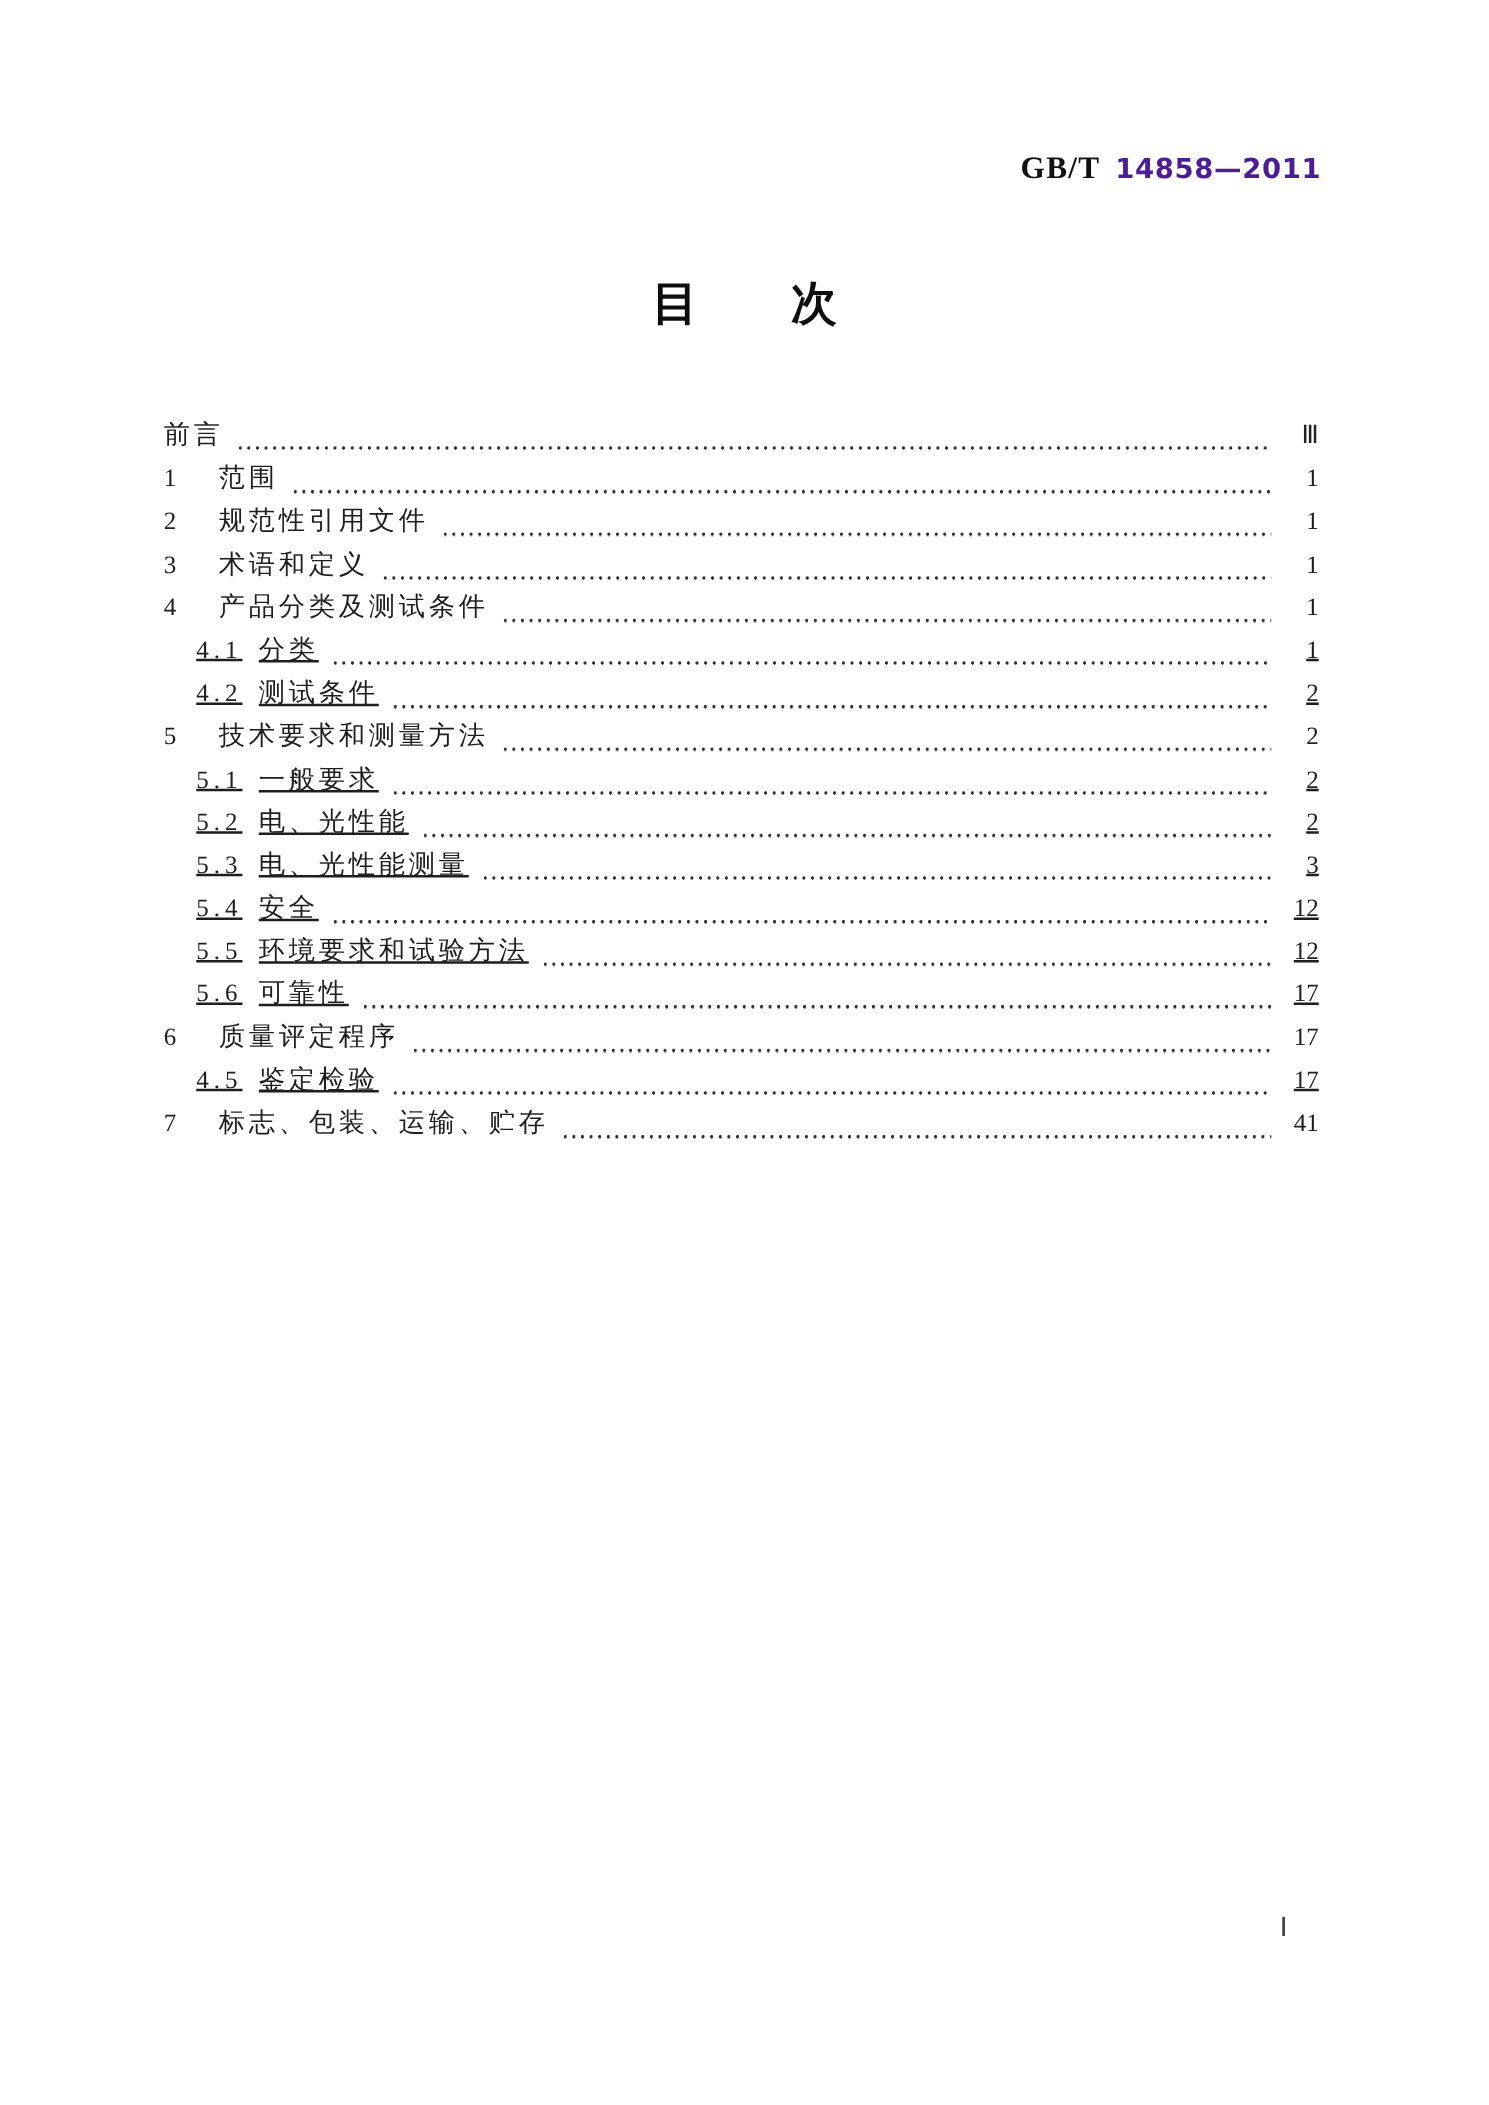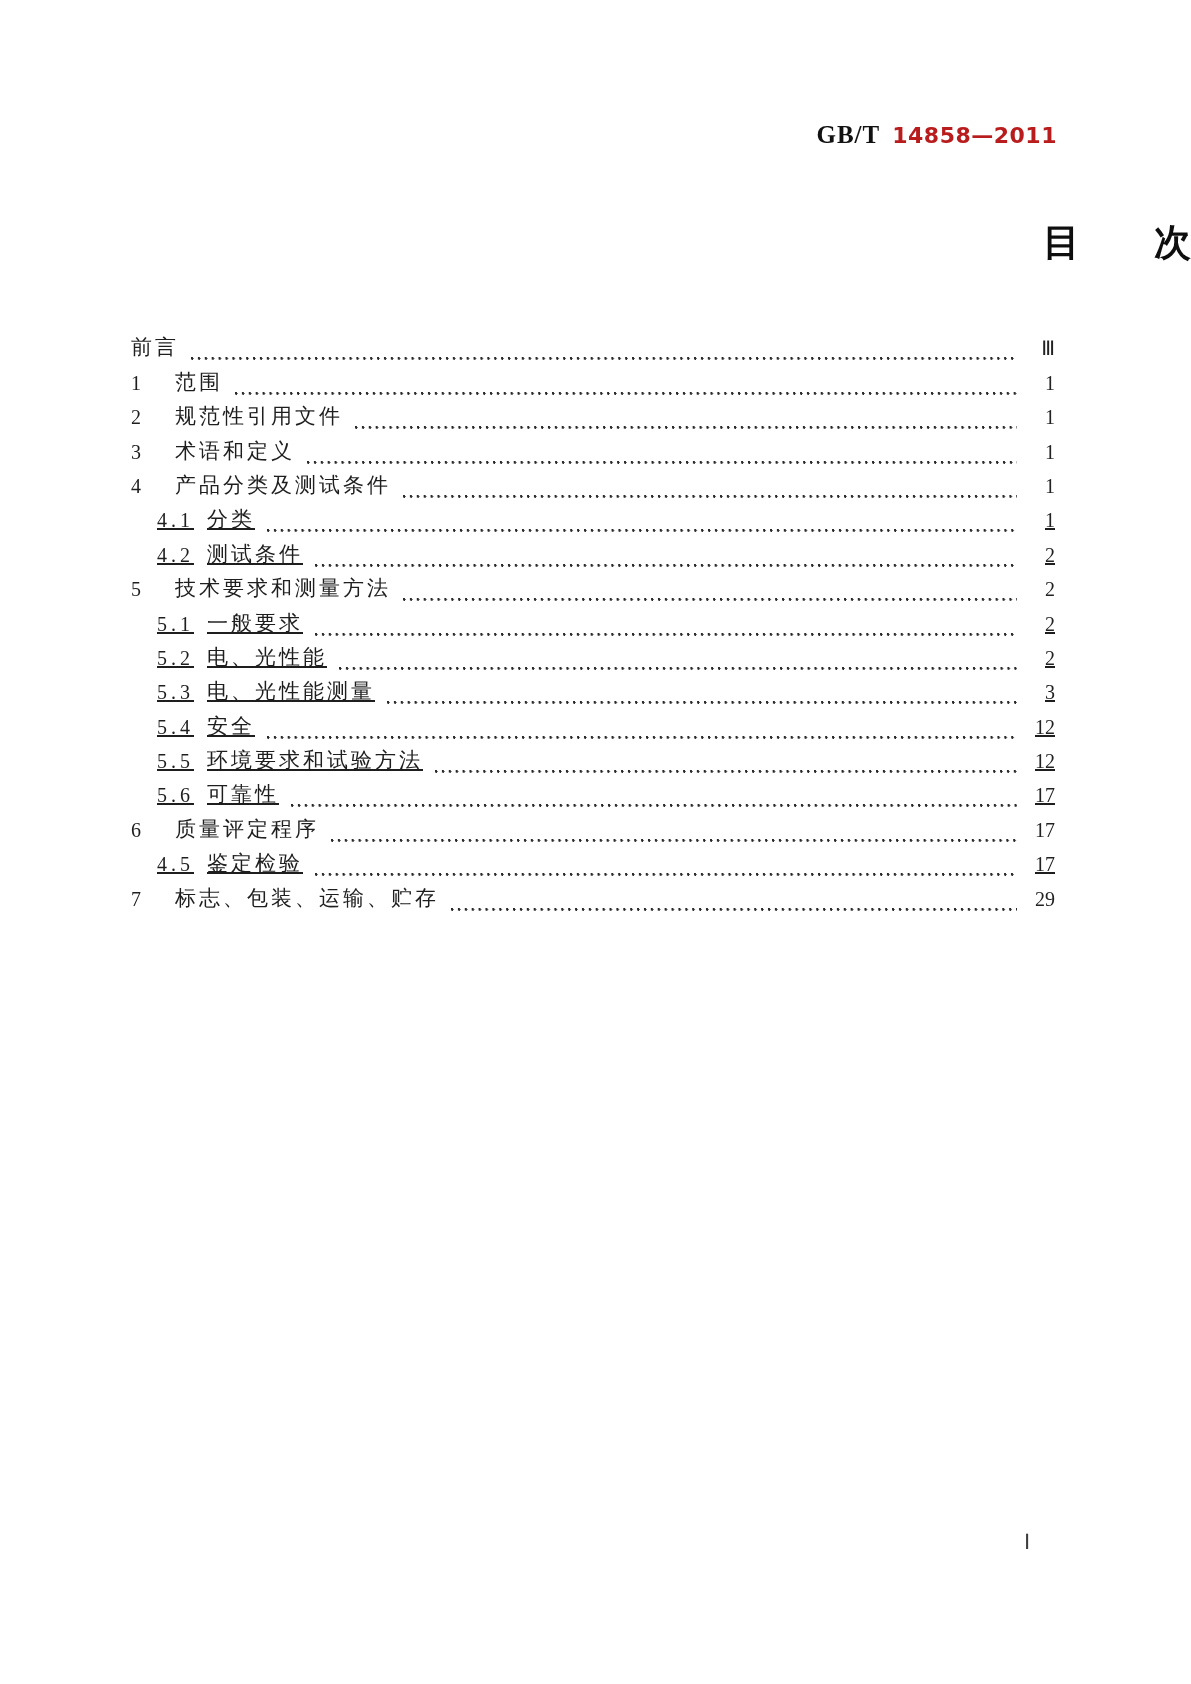--- a/index.html
+++ b/index.html
@@ -16,26 +16,26 @@
     position:absolute;top:121px;right:134px;
     display:flex;align-items:baseline;gap:12px;
     white-space:nowrap;
   }
   .hdr-code{
     font-family:"Liberation Serif", serif;
     font-weight:bold;font-size:25px;letter-spacing:1px;color:#111;
   }
   .hdr-num{
     font-family:"DejaVu Sans", sans-serif;
-    font-weight:bold;font-size:22px;letter-spacing:.5px;color:#b91c1c;
+    font-weight:bold;font-size:22px;letter-spacing:.5px;color:#4c1d95;
   }
   
   .title{
     position:absolute;top:224px;left:0;width:100%;
-    margin:0;text-align:right;
+    margin:0;text-align:center;
     font-family:"Liberation Sans", sans-serif;
     font-weight:bold;font-size:37px;line-height:1;
     color:#0e0e0e;
   }
   
   .toc{
     position:absolute;top:324px;left:131px;width:924px;
   }
   .row{
     display:flex;align-items:flex-end;
@@ -198,21 +198,21 @@
       <span class="lbl">鉴定检验</span>
       <span class="leader"></span>
       <span class="pg">17</span>
     </div>
 
 
     <div class="row l0">
       <span class="num">7</span>
       <span class="lbl">标志、包装、运输、贮存</span>
       <span class="leader"></span>
-      <span class="pg">29</span>
+      <span class="pg">41</span>
     </div>
 
   </div>
 
   <div class="folio">
     <span>Ⅰ</span>
   </div>
 
 </div>
 

